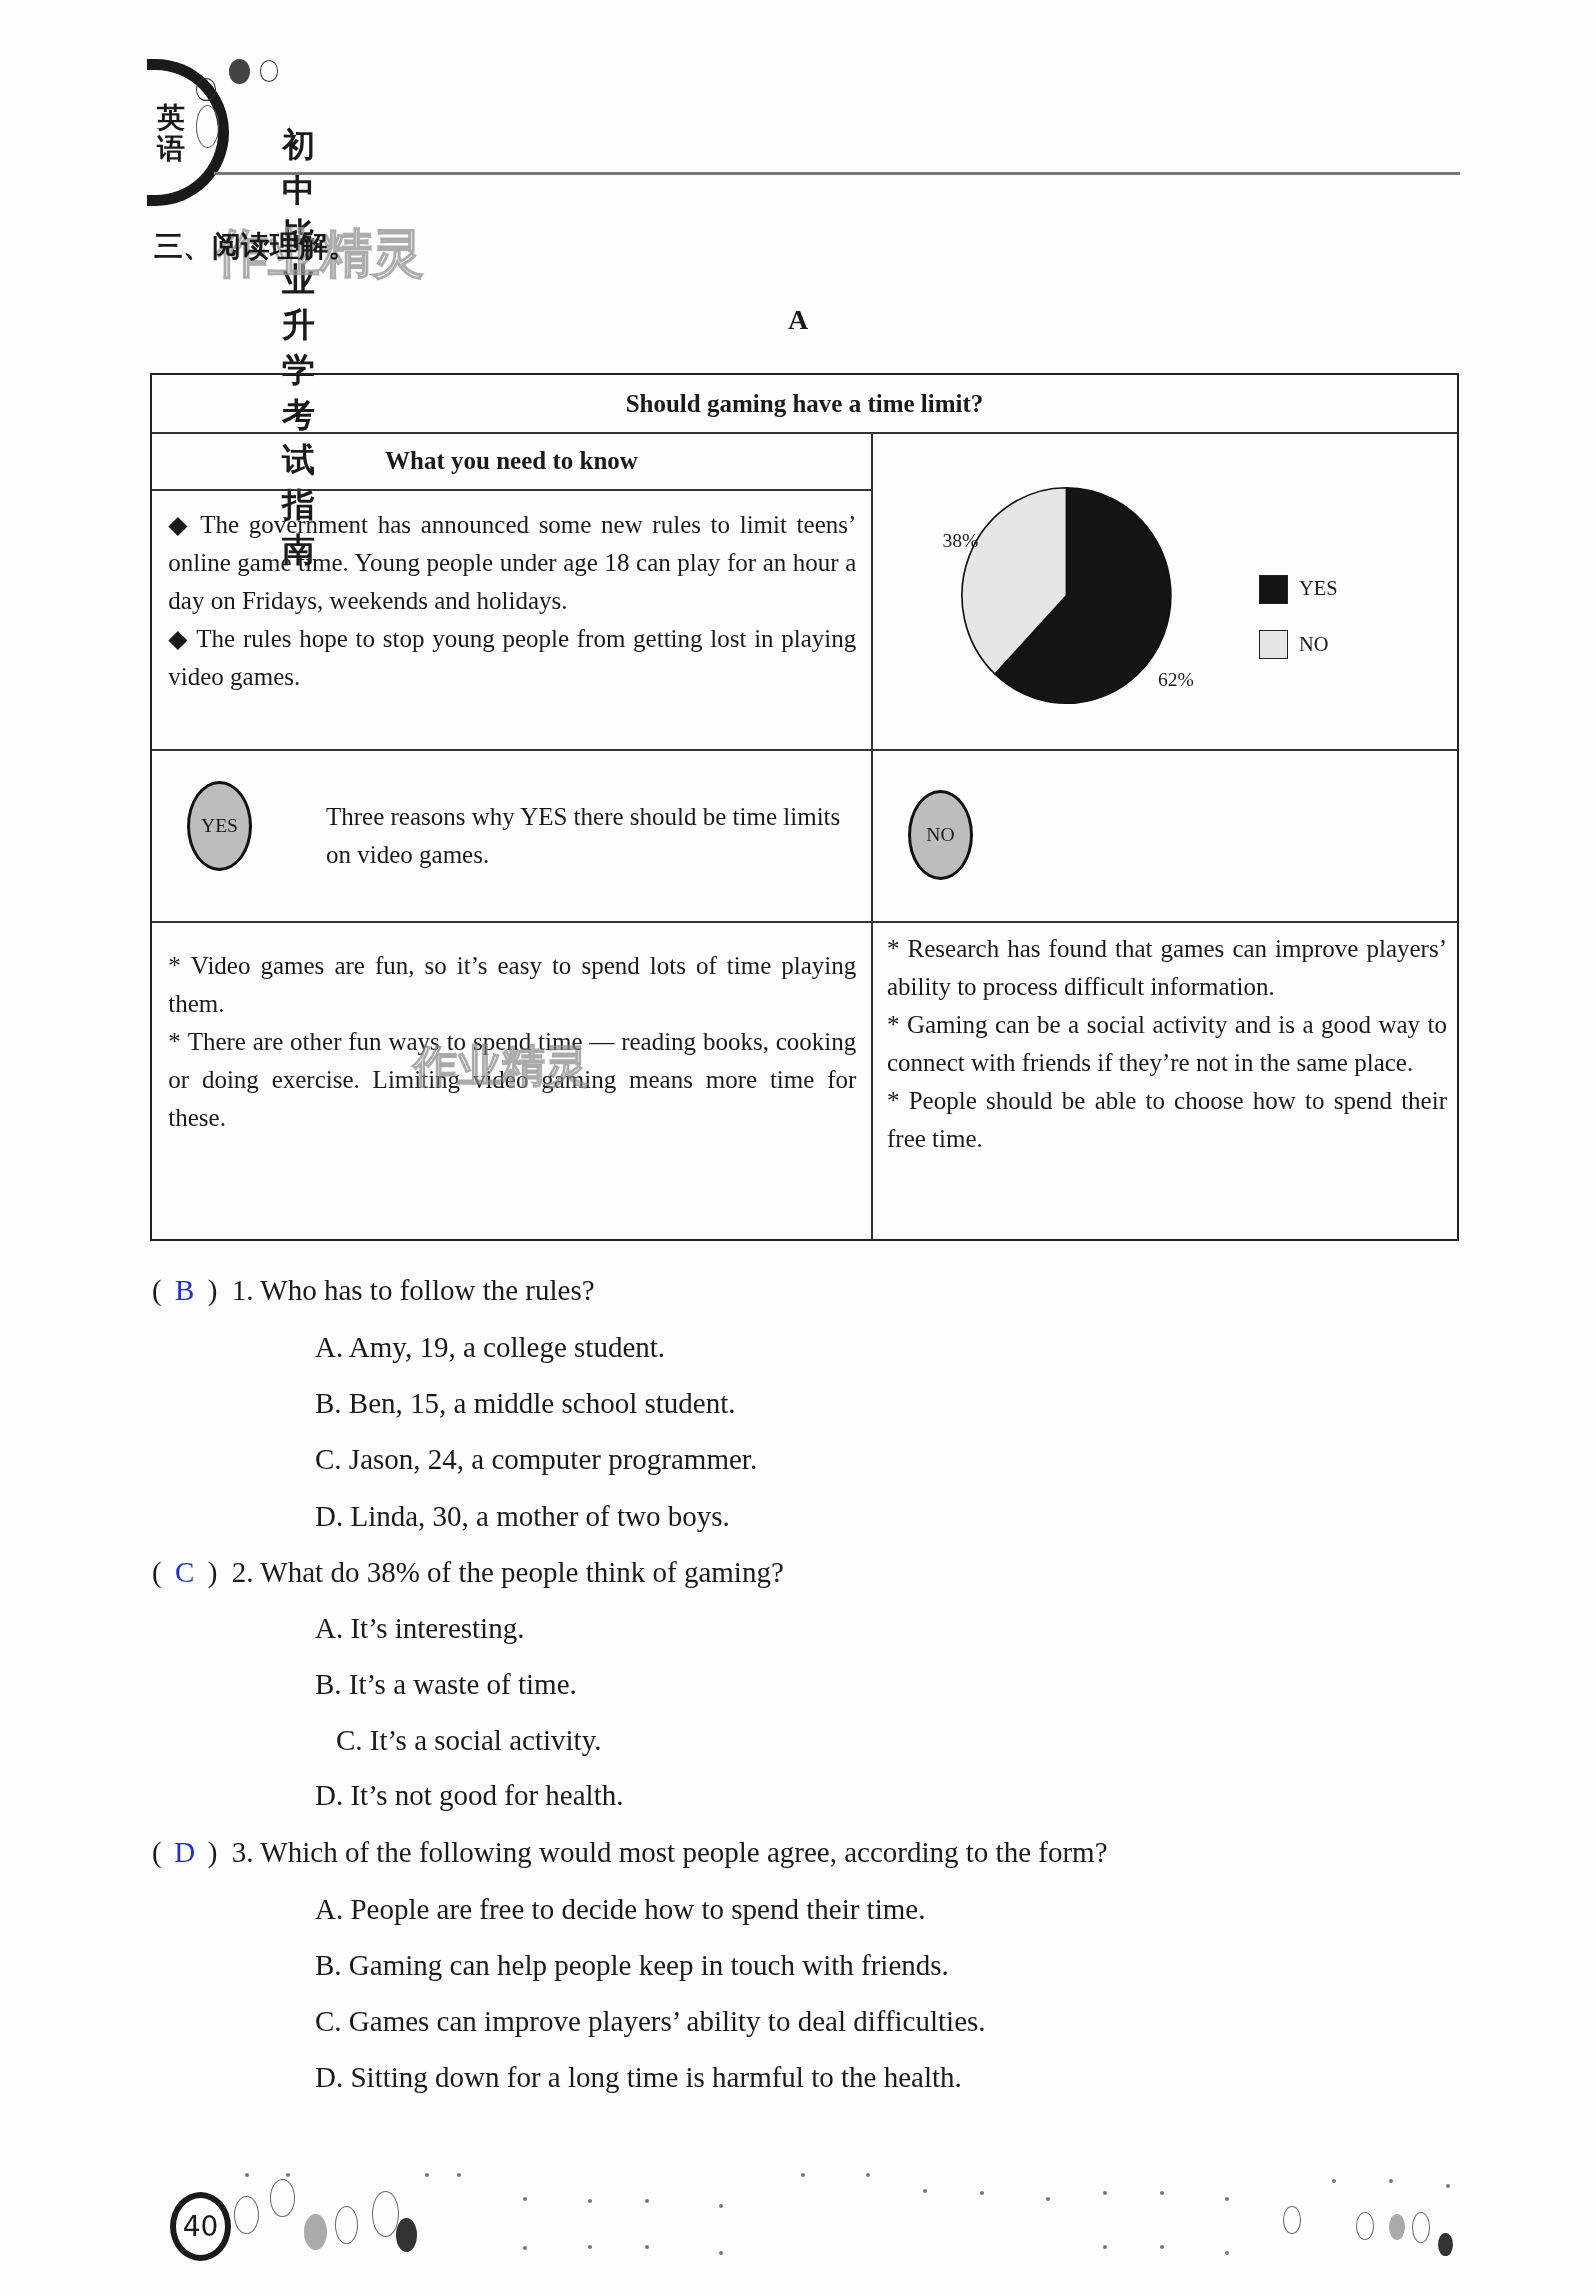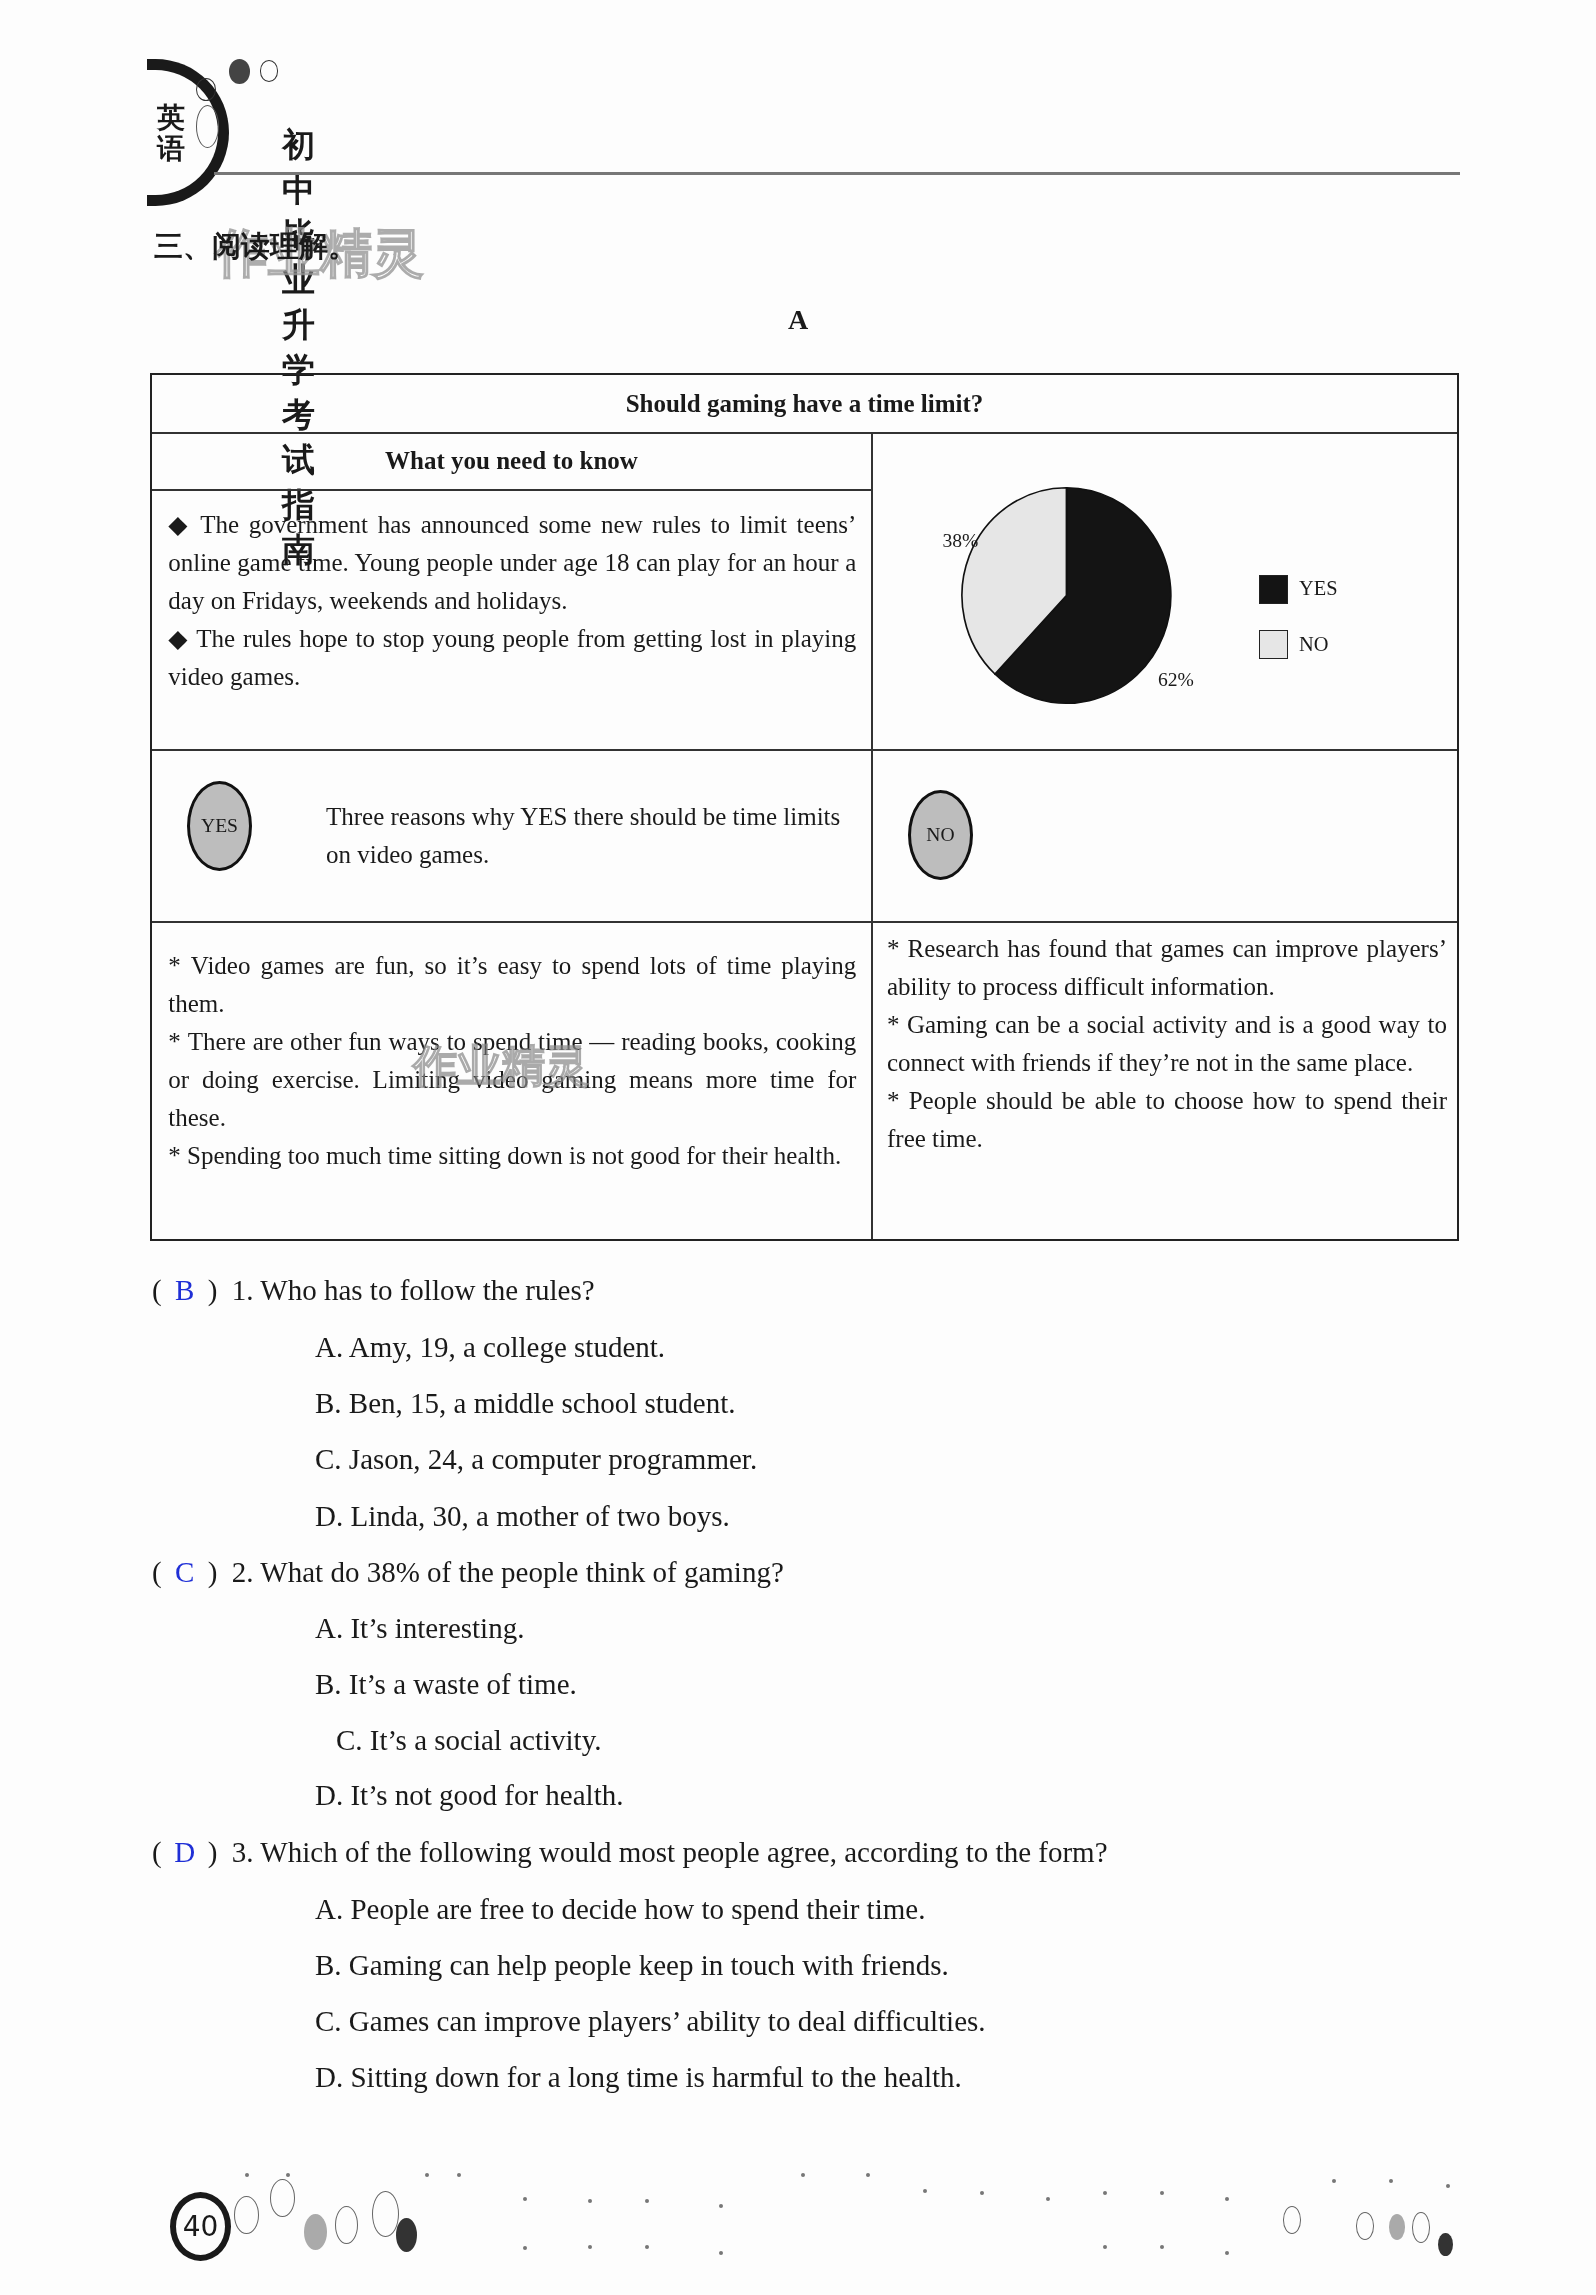--- a/index.html
+++ b/index.html
@@ -81,21 +81,20 @@
 
   <div class="oval" style="left:35px;top:406px;width:65px;height:90px;">YES</div>
   <div class="cell-text" style="left:174px;top:423px;width:523px;text-align:left;">Three reasons why YES there should be time limits on video games.</div>
   <div class="oval" style="left:756px;top:415px;width:65px;height:90px;">NO</div>
 
   <div class="hline" style="left:0;top:546px;width:100%;"></div>
 
   <div class="cell-text" style="left:16.3px;top:572px;width:688px;">
     <div><span>*</span>&nbsp;<span>Video games are fun, so it’s easy to spend lots of time playing them.</span></div>
     <div><span>*</span>&nbsp;<span>There are other fun ways to spend time — reading books, cooking or doing exercise. Limiting video gaming means more time for these.</span></div>
-    <div><span>*</span>&nbsp;<span>Spending too much time sitting down is not good for their health.</span></div>
   </div>
   <div class="cell-text" style="left:735px;top:555px;width:560px;">
     <div><span>*</span>&nbsp;<span>Research has found that games can improve players’ ability to process difficult information.</span></div>
     <div><span>*</span>&nbsp;<span>Gaming can be a social activity and is a good way to connect with friends if they’re not in the same place.</span></div>
     <div><span>*</span>&nbsp;<span>People should be able to choose how to spend their free time.</span></div>
   </div>
 </div>
 
 <div class="abs" id="watermark2">作业精灵</div>
 

